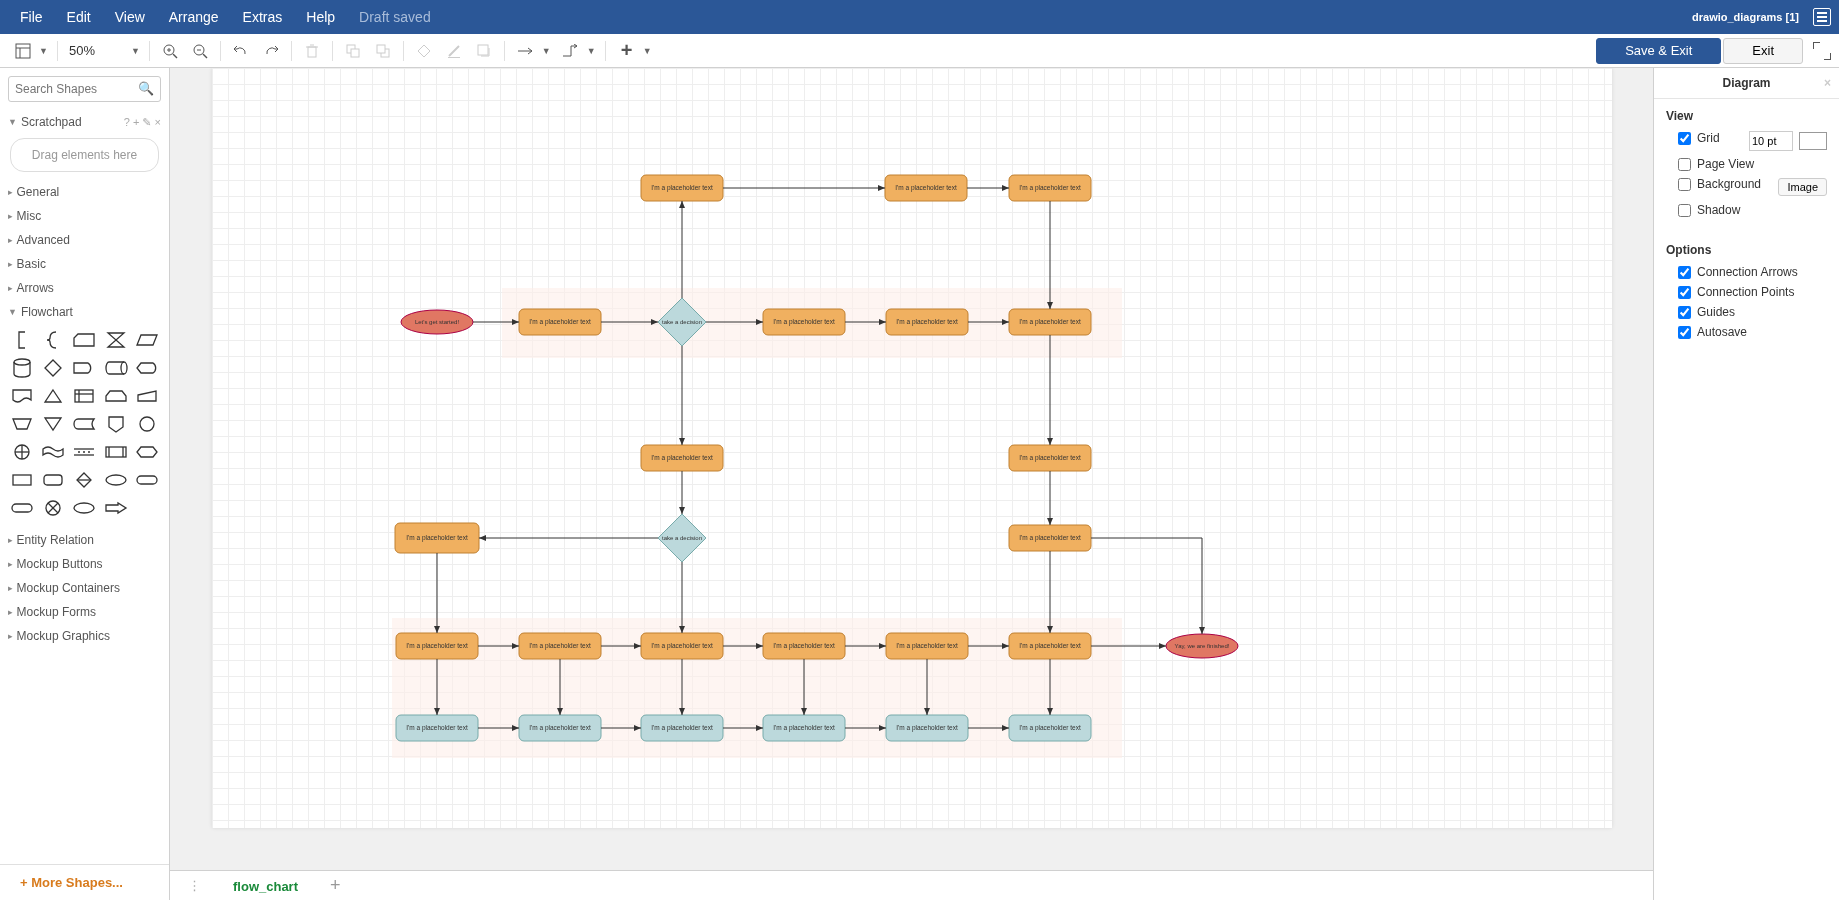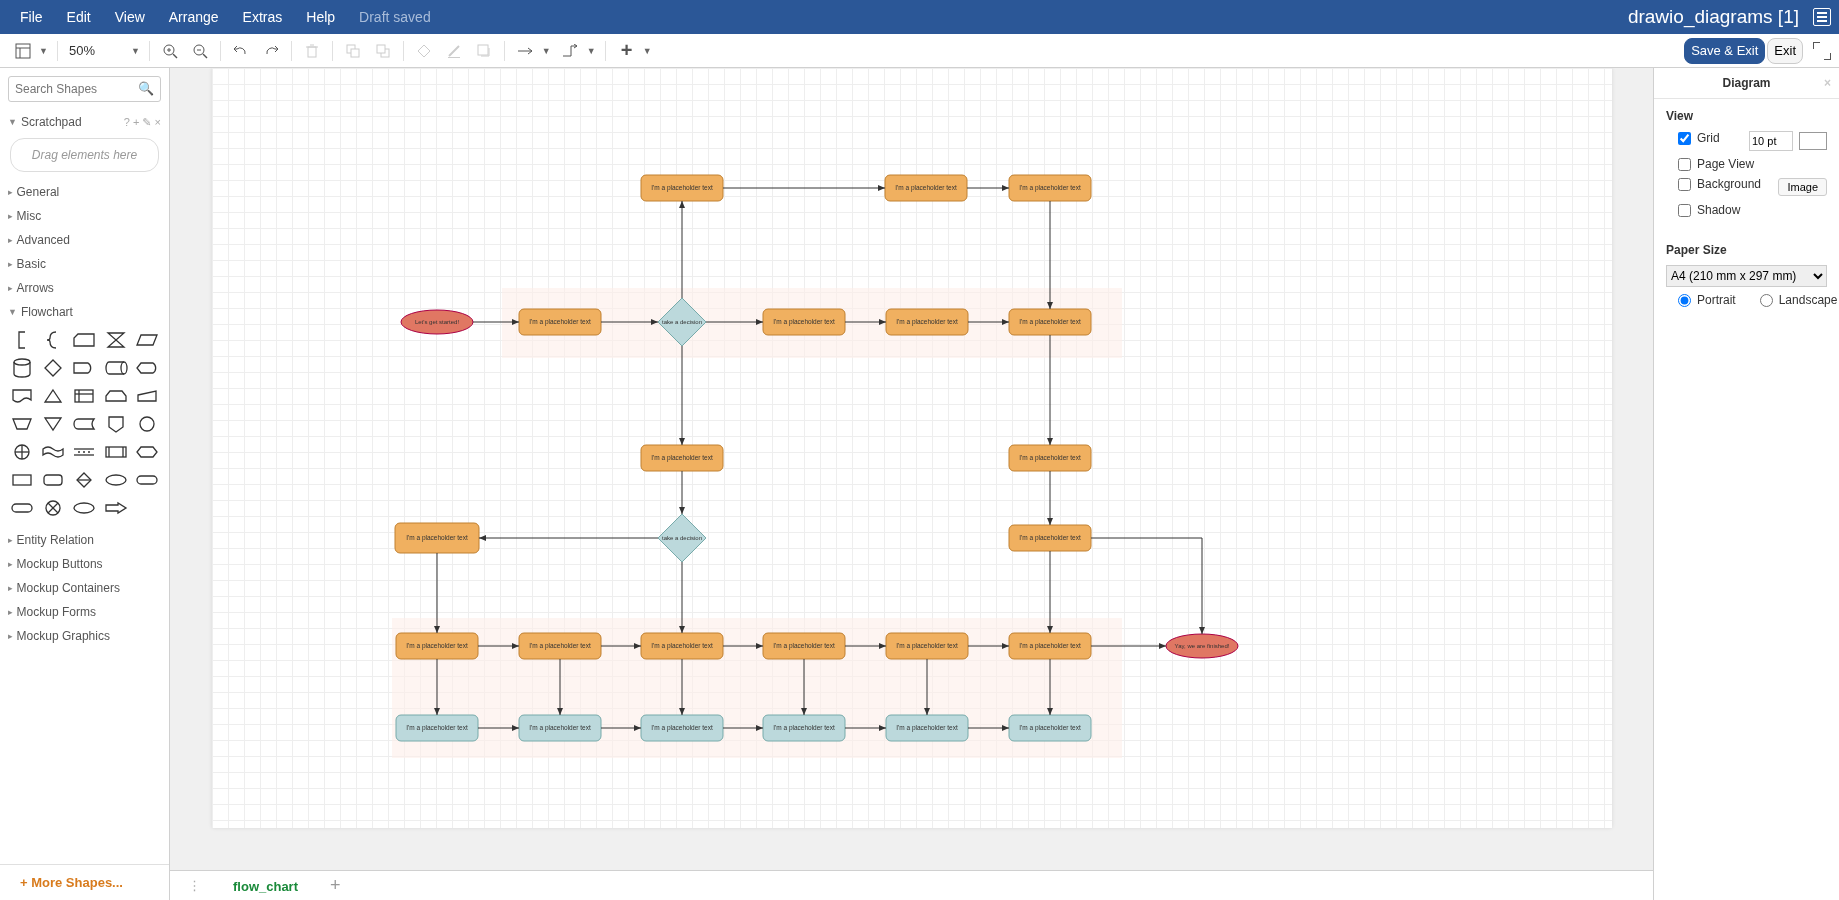--- a/index.html
+++ b/index.html
@@ -3,53 +3,53 @@
 <meta charset="utf-8">
 <style>
 * { box-sizing: border-box; margin: 0; padding: 0; }
 body { font-family: -apple-system, BlinkMacSystemFont, "Segoe UI", Helvetica, Arial, sans-serif; font-size: 13px; color: #333; overflow: hidden; }
 
 
 .menubar { background: #2b5797; color: #fff; height: 34px; display: flex; align-items: center; padding: 0 8px; }
 .menubar .menu-item { padding: 0 12px; cursor: pointer; font-size: 14px; }
 .menubar .menu-item.muted { color: #a8bcd9; }
 .menubar .spacer { flex: 1; }
-.menubar .doc-title { font-size: 19px; font-weight: 400; margin-right: 10px; cursor: pointer; }
+.menubar .doc-title { font-size: 11px; font-weight: 700; margin-right: 10px; cursor: pointer; }
 .menubar .note-icon { width: 18px; height: 18px; border: 1.5px solid #fff; border-radius: 2px; cursor: pointer; margin-left: 4px; display:flex; align-items:center; justify-content:center;}
 .menubar .note-icon::before { content:""; width:10px; height:2px; background:#fff; box-shadow: 0 -4px 0 #fff, 0 4px 0 #fff; }
 
 
 .toolbar { background: #fff; border-bottom: 1px solid #d0d0d0; height: 34px; display: flex; align-items: center; padding: 0 8px; gap: 2px; }
 .toolbar .tool { width: 28px; height: 28px; display: flex; align-items: center; justify-content: center; color: #555; cursor: pointer; border-radius: 2px; }
 .toolbar .tool.disabled { color: #ccc; cursor: default; }
 .toolbar .sep { width: 1px; height: 20px; background: #e0e0e0; margin: 0 4px; }
 .toolbar .zoom { width: 64px; font-size: 13px; padding: 2px 4px; border: none; cursor: pointer; }
 .toolbar .combo { display:flex; align-items:center; border:1px solid transparent; }
 .toolbar .caret { font-size: 9px; color:#666; padding:0 2px; }
 .toolbar .spacer { flex: 1; }
-.toolbar .btn { height: 26px; padding: 0 6px; border: 1px solid #ccc; background: #f5f5f5; border-radius: 8px; cursor: pointer; font-size: 13px; }
+.toolbar .btn { height: 26px; padding: 0 28px; border: 1px solid #ccc; background: #f5f5f5; border-radius: 3px; cursor: pointer; font-size: 13px; }
 .toolbar .btn.primary { background: #2b5797; color: #fff; border-color: #2b5797; }
 .toolbar .fullscreen { width:18px; height:18px; margin-left:8px; cursor:pointer; position:relative; }
 .toolbar .fullscreen::before,.toolbar .fullscreen::after{content:"";position:absolute;width:6px;height:6px;border:1.5px solid #555;}
 .toolbar .fullscreen::before{top:0;left:0;border-right:none;border-bottom:none;}
 .toolbar .fullscreen::after{bottom:0;right:0;border-left:none;border-top:none;}
 
 
 .main { display: flex; height: calc(100vh - 68px); }
 
 
 .left-panel { width: 170px; background: #fff; border-right: 1px solid #d0d0d0; display: flex; flex-direction: column; overflow: hidden; }
 .search-row { padding: 8px; }
 .search-box { width: 100%; height: 26px; border: 1px solid #ccc; border-radius: 3px; padding: 0 24px 0 6px; font-size: 12px; }
 .search-wrap { position: relative; }
 .search-wrap .mag { position: absolute; right: 6px; top: 5px; color: #888; font-size: 13px; }
 .section-title { padding: 5px 8px; font-size: 12px; color: #555; display: flex; align-items: center; cursor: pointer; }
 .section-title .tri { font-size: 9px; margin-right: 4px; color: #888; }
 .section-title .right-tools { margin-left: auto; display:flex; gap:3px; color:#aaa; font-size:11px;}
-.scratchpad-drop { margin: 4px 10px 8px; height: 34px; border: 1px solid #ddd; border-radius: 14px; display: flex; align-items: center; justify-content: center; color: #999; font-size: 12px; cursor: pointer; font-style: italic; }
+.scratchpad-drop { margin: 4px 10px 8px; height: 34px; border: 1px solid #ddd; border-radius: 14px; display: flex; align-items: center; justify-content: center; color: #999; font-size: 12px; cursor: pointer; }
 .shape-grid { padding: 4px 8px 8px; display: grid; grid-template-columns: repeat(5, 1fr); gap: 4px; }
 .shape-cell { height: 24px; display: flex; align-items: center; justify-content: center; cursor: pointer; }
 .shape-cell svg { stroke: #333; fill: none; stroke-width: 1.3; }
 .more-shapes { padding: 10px 20px; border-top: 1px solid #e0e0e0; color: #d87b1d; font-weight: 600; font-size: 13px; cursor: pointer; }
 .left-scroll { overflow-y: auto; flex: 1; }
 
 
 .canvas-wrap { flex: 1; position: relative; background: #f0f0f0; overflow: hidden; display:flex; flex-direction:column;}
 .canvas-scroll { flex:1; overflow:auto; position:relative; }
 .canvas { position: relative; width: 1400px; height: 760px; margin: 0 auto; background: #fff;
@@ -617,27 +617,32 @@
           </label>
         <span style="flex:1"></span>
         <button class="img-btn">Image</button>
       </div>
       <label>
           <input type="checkbox" style="">
           <span>Shadow</span>
         </label>
     </div>
     <div class="group">
-      <h4>Paper Size</h4>
-      <select><option>A4 (210 mm x 297 mm)</option></select>
-      <div class="radio-row">
-        <label>
-            <input type="radio" name="orient" checked="" style="">
-            <span>Portrait</span>
-          </label>
-        <label>
-            <input type="radio" name="orient" style="">
-            <span>Landscape</span>
-          </label>
-      </div>
+      <h4>Options</h4>
+      <label>
+          <input type="checkbox" checked="" style="">
+          <span>Connection Arrows</span>
+        </label>
+      <label>
+          <input type="checkbox" checked="" style="">
+          <span>Connection Points</span>
+        </label>
+      <label>
+          <input type="checkbox" checked="" style="">
+          <span>Guides</span>
+        </label>
+      <label>
+          <input type="checkbox" checked="" style="">
+          <span>Autosave</span>
+        </label>
     </div>
   </div>
 </div>
 
 </body></html>

